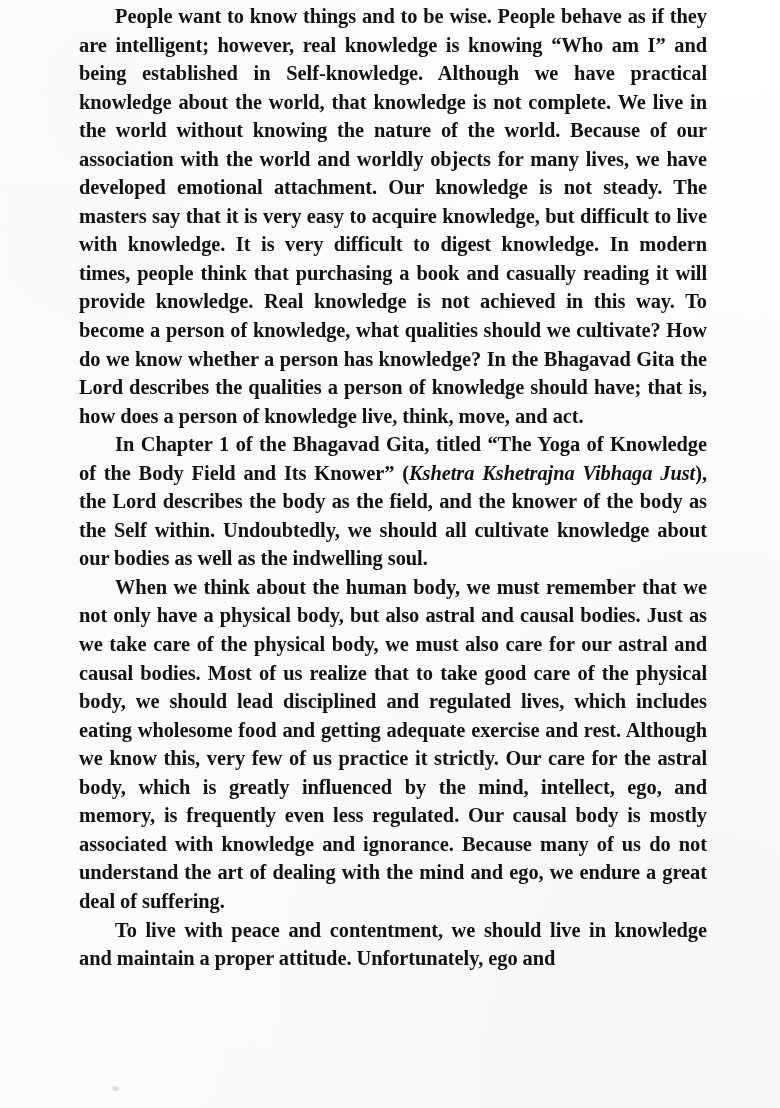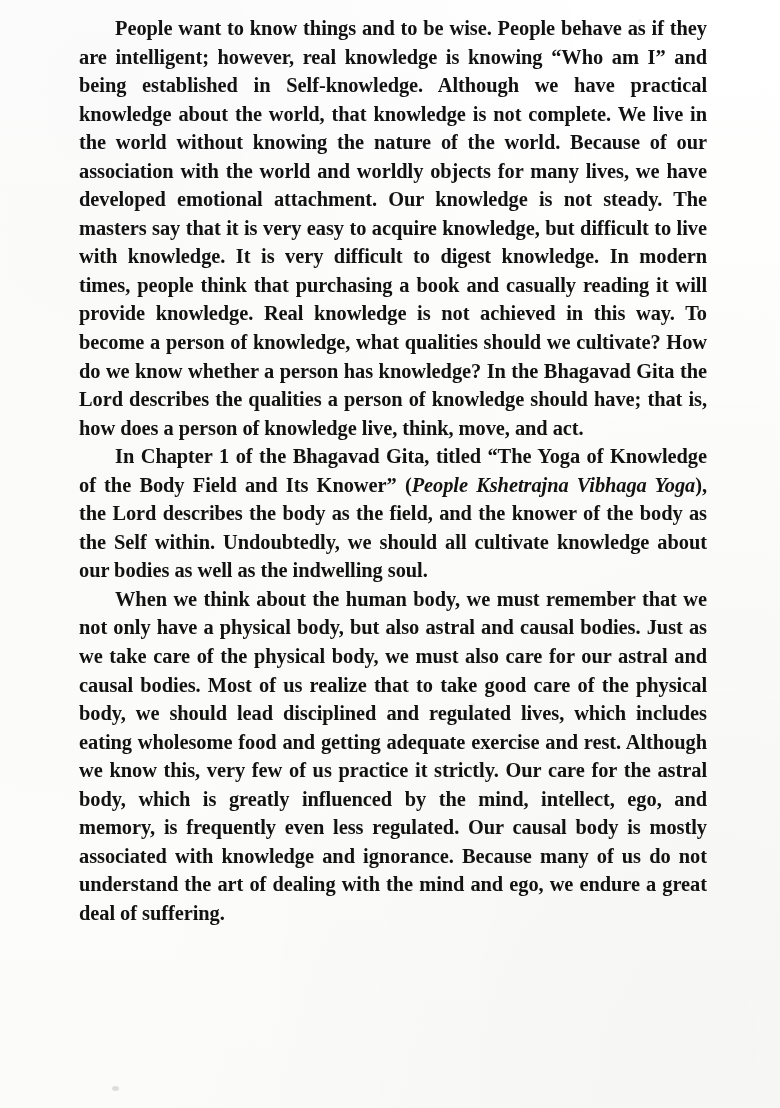--- a/index.html
+++ b/index.html
@@ -32,21 +32,21 @@
       radial-gradient(ellipse at 12% 8%,  rgba(0,0,0,0.018), rgba(0,0,0,0) 55%),
       radial-gradient(ellipse at 92% 94%, rgba(0,0,0,0.022), rgba(0,0,0,0) 58%),
       linear-gradient(180deg, #ffffff 0%, #fdfdfc 40%, #fbfbf9 100%);
     pointer-events: none;
     z-index: 0;
   }
 
   .text-block {
     position: absolute;
     left: 79px;
-    top: 14px;
+    top: 2px;
     width: 628px;
     z-index: 1;
   }
 
   p.para {
     margin: 0;
     padding: 0;
     text-align: justify;
     text-justify: inter-word;
     font-size: 20.4px;
@@ -81,24 +81,25 @@
 </style>
 </head>
 <body>
 
 <div class="page">
 
   <div class="text-block">
 
     <p class="para">People want to know things and to be wise. People behave as if they are intelligent; however, real knowledge is knowing “Who am I” and being established in Self-knowledge. Although we have practical knowledge about the world, that knowledge is not complete. We live in the world without knowing the nature of the world. Because of our association with the world and worldly objects for many lives, we have developed emotional attachment. Our knowledge is not steady. The masters say that it is very easy to acquire knowledge, but difficult to live with knowledge. It is very difficult to digest knowledge. In modern times, people think that purchasing a book and casually reading it will provide knowledge. Real knowledge is not achieved in this way. To become a person of knowledge, what qualities should we cultivate? How do we know whether a person has knowledge? In the Bhagavad Gita the Lord describes the qualities a person of knowledge should have; that is, how does a person of knowledge live, think, move, and act.</p>
 
-    <p class="para"><span>In Chapter 1 of the Bhagavad Gita, titled “The Yoga of Knowledge of the Body Field and Its Knower” (</span><span class="sanskrit">People Kshetrajna Vibhaga Yoga</span><span>), the Lord describes the body as the field, and the knower of the body as the Self within. Undoubtedly, we should all cultivate knowledge about our bodies as well as the indwelling soul.</span></p>
+    <p class="para"><span>In Chapter 1 of the Bhagavad Gita, titled “The Yoga of Knowledge of the Body Field and Its Knower” (</span><span class="sanskrit">Kshetra Kshetrajna Vibhaga Just</span><span>), the Lord describes the body as the field, and the knower of the body as the Self within. Undoubtedly, we should all cultivate knowledge about our bodies as well as the indwelling soul.</span></p>
 
     <p class="para">When we think about the human body, we must remember that we not only have a physical body, but also astral and causal bodies. Just as we take care of the physical body, we must also care for our astral and causal bodies. Most of us realize that to take good care of the physical body, we should lead disciplined and regulated lives, which includes eating wholesome food and getting adequate exercise and rest. Although we know this, very few of us practice it strictly. Our care for the astral body, which is greatly influenced by the mind, intellect, ego, and memory, is frequently even less regulated. Our causal body is mostly associated with knowledge and ignorance. Because many of us do not understand the art of dealing with the mind and ego, we endure a great deal of suffering.</p>
 
+    <p class="para">To live with peace and contentment, we should live in knowledge and maintain a proper attitude. Unfortunately, ego and</p>
 
   </div>
 
   <span class="speck s1"></span>
   <span class="speck s2"></span>
   <span class="speck s3"></span>
   <span class="speck s4"></span>
 
 </div>
 

